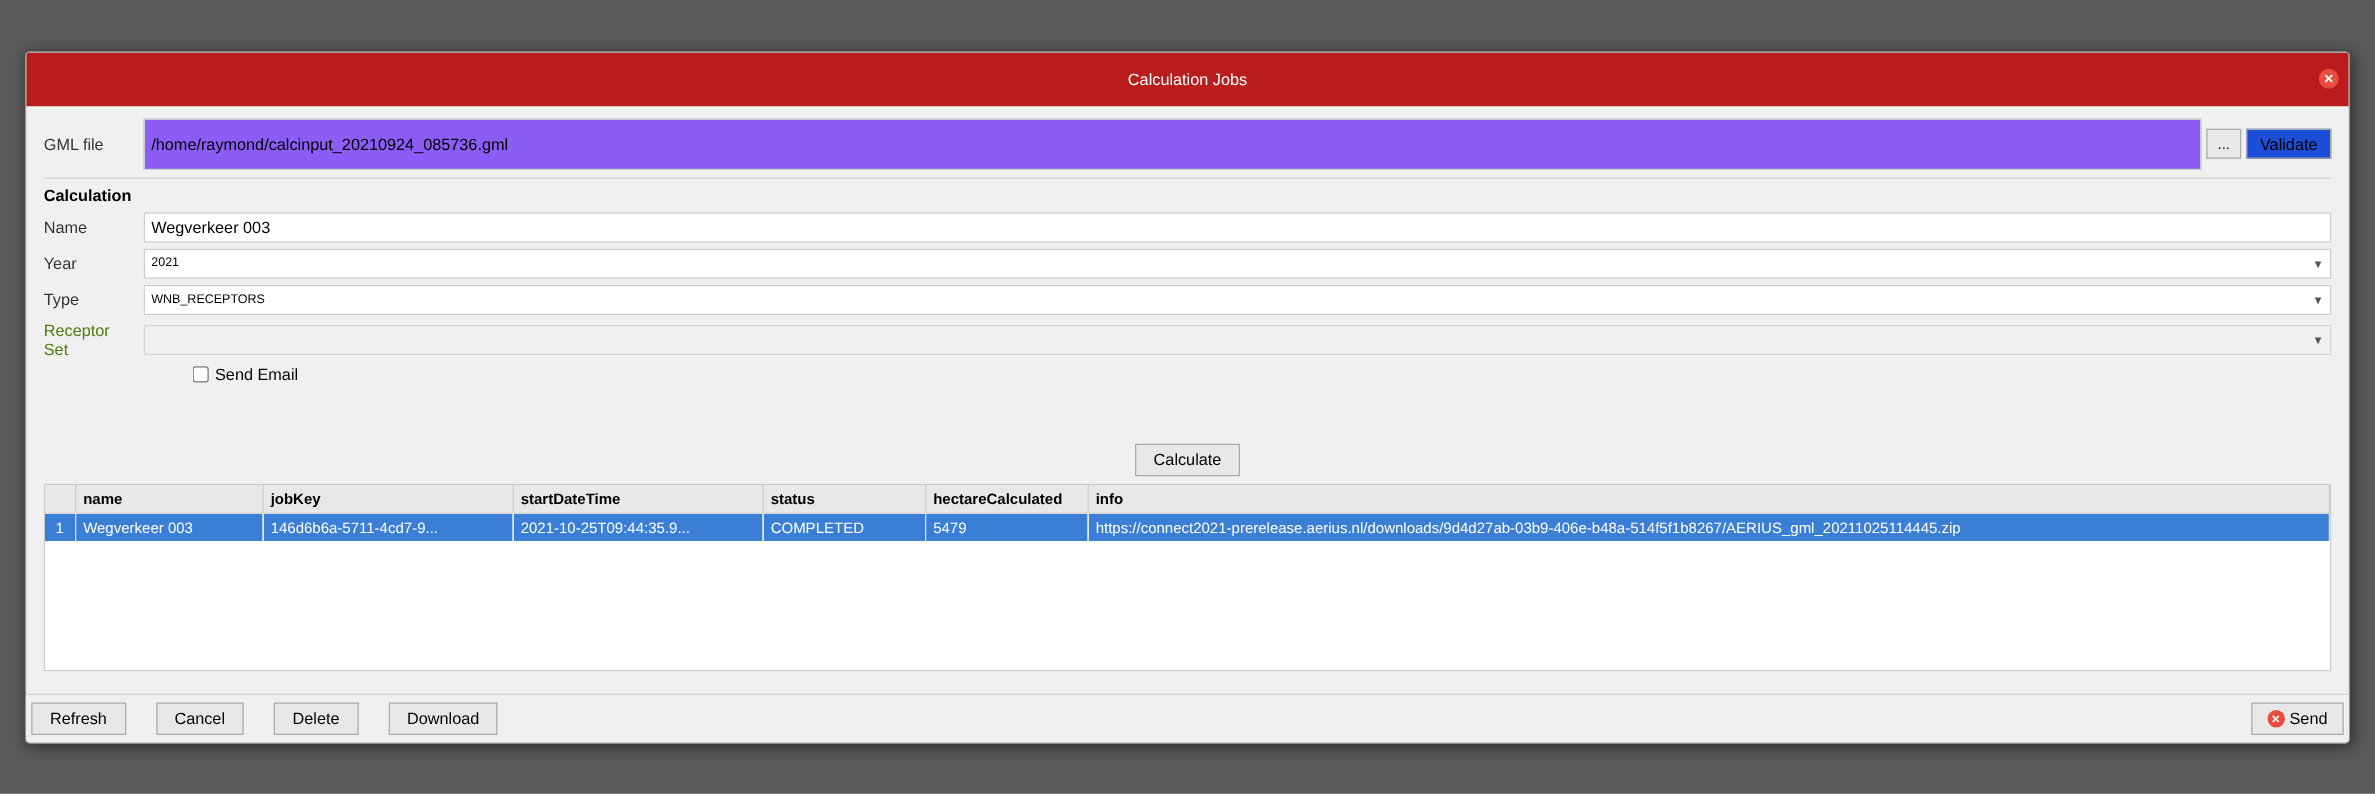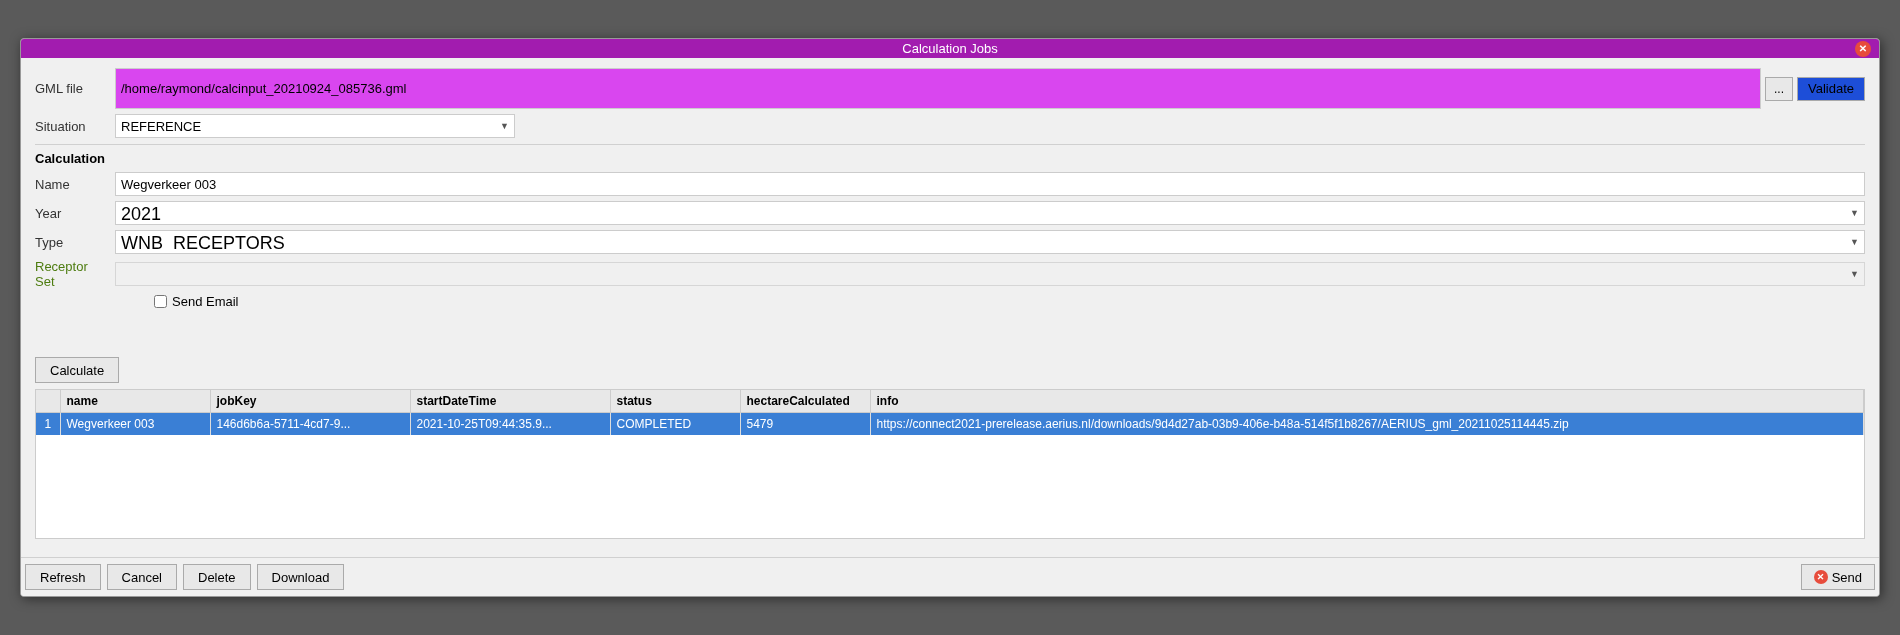--- a/index.html
+++ b/index.html
@@ -14,24 +14,24 @@
     }
     .window {
       width: 1860px;
       background: #f0f0f0;
       border: 1px solid #999;
       border-radius: 4px;
       overflow: hidden;
       box-shadow: 2px 2px 12px rgba(0,0,0,0.5);
     }
     .titlebar {
-      background: #a21caf;
+      background: #b91c1c;
       color: #fff;
       text-align: center;
-      padding: 2px 10px;
+      padding: 14px 10px;
       font-size: 13px;
       position: relative;
       display: flex;
       align-items: center;
       justify-content: center;
     }
     .close-btn {
       position: absolute;
       right: 8px;
       top: 50%;
@@ -75,21 +75,21 @@
     .gml-file-row {
       display: flex;
       align-items: center;
       gap: 4px;
       flex: 1;
     }
     .gml-file-input {
       flex: 1;
       height: 41px;
       border: 1px solid #ccc;
-      background: #d946ef;
+      background: #8b5cf6;
       padding: 2px 5px;
       font-size: 13px;
     }
     .btn-browse {
       height: 24px;
       padding: 0 8px;
       border: 1px solid #aaa;
       background: #e8e8e8;
       cursor: pointer;
       font-size: 12px;
@@ -151,21 +151,21 @@
       transform: translateY(-50%);
       font-size: 9px;
       pointer-events: none;
       color: #555;
     }
     .select-full {
       height: 24px;
       border: 1px solid #ccc;
       background: #fff;
       padding: 2px 5px;
-      font-size: 18px;
+      font-size: 10px;
       width: 100%;
       appearance: none;
       -webkit-appearance: none;
       cursor: pointer;
     }
     .select-disabled {
       background: #f0f0f0;
       color: #aaa;
     }
     .divider {
@@ -177,21 +177,21 @@
       display: flex;
       align-items: center;
       margin-left: 119px;
       margin-bottom: 6px;
     }
     .checkbox-row input[type=checkbox] {
       margin-right: 5px;
     }
     .calculate-row {
       display: flex;
-      justify-content: flex-start;
+      justify-content: center;
       margin-bottom: 6px;
       margin-top: 48px;
     }
     .btn-calculate {
       height: 26px;
       padding: 0 14px;
       border: 1px solid #aaa;
       background: #e8e8e8;
       cursor: pointer;
       font-size: 13px;
@@ -245,21 +245,21 @@
     .bottom-bar {
       display: flex;
       align-items: center;
       justify-content: space-between;
       padding: 6px 4px 6px 4px;
       background: #f0f0f0;
       border-top: 1px solid #d0d0d0;
     }
     .bottom-left {
       display: flex;
-      gap: 6px;
+      gap: 24px;
     }
     .btn-action {
       height: 26px;
       padding: 0 14px;
       border: 1px solid #aaa;
       background: #e8e8e8;
       cursor: pointer;
       font-size: 13px;
     }
     .btn-action:disabled {
@@ -306,28 +306,20 @@
 
       <div class="form-row">
         <span class="form-label">GML file</span>
         <div class="gml-file-row">
           <input class="gml-file-input" type="text" value="/home/raymond/calcinput_20210924_085736.gml" style="">
           <button class="btn-browse">...</button>
           <button class="btn-validate">Validate</button>
         </div>
       </div>
 
-      <div class="form-row">
-        <span class="form-label">Situation</span>
-        <div class="select-wrapper">
-          <select class="select-field">
-            <option>REFERENCE</option>
-          </select>
-        </div>
-      </div>
     </div>
 
     <div class="divider"></div>
 
     <div>
       <div class="section-title">Calculation</div>
 
       <div class="form-row">
         <span class="form-label">Name</span>
         <input class="text-input input-row-full" type="text" value="Wegverkeer 003" style="">

